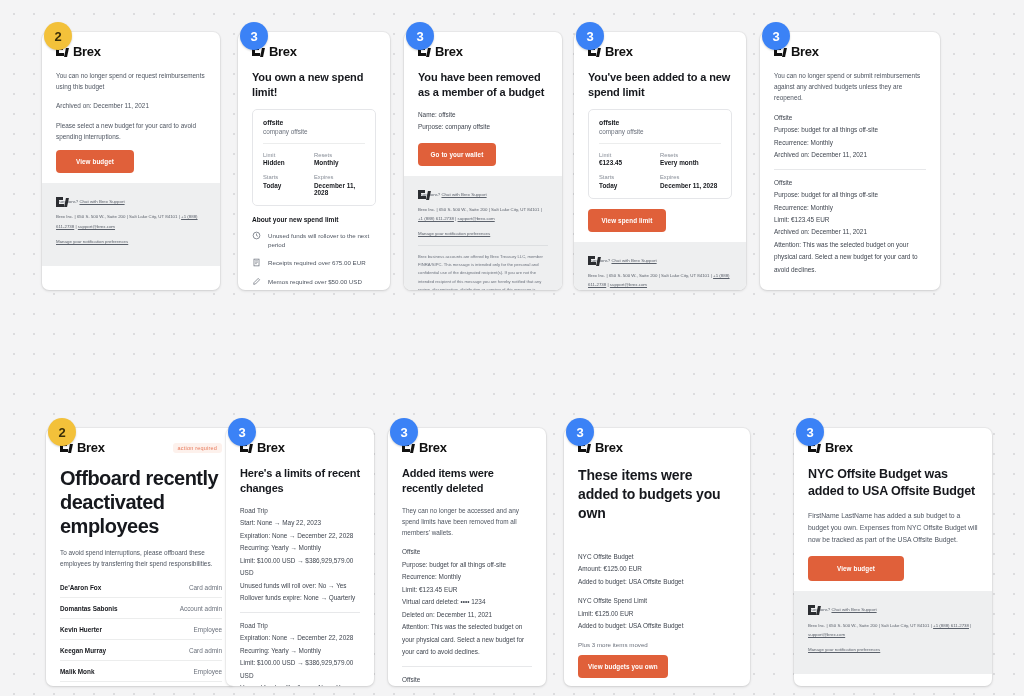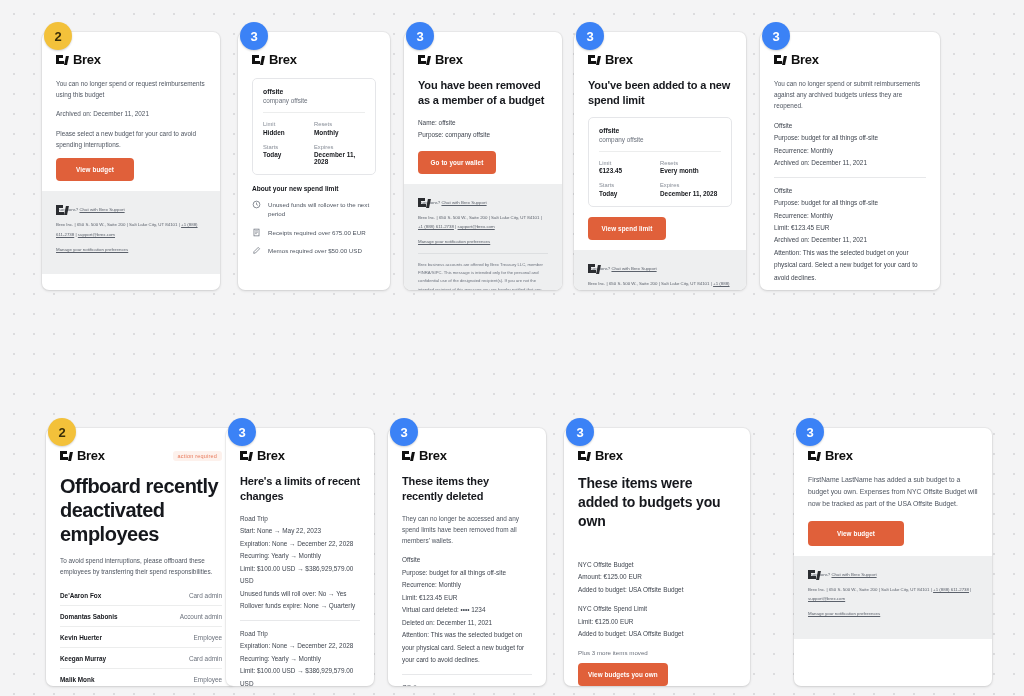--- a/index.html
+++ b/index.html
@@ -29,21 +29,21 @@
     color: #fff;
     font-size: 13px; font-weight: bold;
     display: flex; align-items: center; justify-content: center;
     z-index: 5;
     box-shadow: 0 1px 2px rgba(0,0,0,.18);
   }
   .badge.blue { background: #3b82f6; }
   .badge.amber { background: #f3c13a; color: #3b2f08; }
 
   
-  .brexrow { display: flex; align-items: center; justify-content: space-between; margin-bottom: 11px; margin-top: 8px; }
+  .brexrow { display: flex; align-items: center; justify-content: space-between; margin-bottom: 11px; }
   .brex { display: flex; align-items: center; gap: 4px; }
   .brexmark { width: 13px; height: 10px; position: relative; }
   .brexmark i {
     position: absolute; background: #111;
   }
   .brexmark i:nth-child(1) { left:0; top:0; width:7px; height:3px; }
   .brexmark i:nth-child(2) { left:0; top:0; width:3px; height:9px; }
   .brexmark i:nth-child(3) { left:0; top:6.5px; width:8px; height:3px; }
   .brexmark i:nth-child(4) { left:9px; top:1px; width:3px; height:9px; transform: skewX(-12deg); }
   .brextext { font-size: 13px; font-weight: bold; letter-spacing: -.3px; color: #111; }
@@ -134,20 +134,21 @@
       <div class="brex">
         <span class="brexmark">
             <i></i>
             <i></i>
             <i></i>
             <i></i>
           </span>
         <span class="brextext">Brex</span>
       </div>
     </div>
+    <h1 class="t">You own a new spend limit!</h1>
     <div class="limitbox">
       <div class="lb-name">offsite</div>
       <div class="lb-sub">company offsite</div>
       <div class="lb-rule"></div>
       <div class="lb-grid">
         <div>
             <div class="lb-k">Limit</div>
             <div class="lb-v">Hidden</div>
           </div>
         <div>
@@ -377,21 +378,21 @@
       <div class="brex">
         <span class="brexmark">
             <i></i>
             <i></i>
             <i></i>
             <i></i>
           </span>
         <span class="brextext">Brex</span>
       </div>
     </div>
-    <h1 class="t">These items they recently deleted</h1>
+    <h1 class="t">Added items were recently deleted</h1>
     <p class="body">They can no longer be accessed and any spend limits have been removed from all members' wallets.</p>
     <div class="grp">
       <p class="line">Offsite</p>
       <p class="line">Purpose: budget for all things off-site</p>
       <p class="line">Recurrence: Monthly</p>
       <p class="line">Limit: €123.45 EUR</p>
       <p class="line">Virtual card deleted: •••• 1234</p>
       <p class="line">Deleted on: December 11, 2021</p>
       <p class="line">Attention: This was the selected budget on your physical card. Select a new budget for your card to avoid declines.</p>
     </div>
@@ -440,20 +441,21 @@
       <div class="brex">
         <span class="brexmark">
             <i></i>
             <i></i>
             <i></i>
             <i></i>
           </span>
         <span class="brextext">Brex</span>
       </div>
     </div>
+    <h1 class="t" style="font-size:12.5px;margin-bottom:10px">NYC Offsite Budget was added to USA Offsite Budget</h1>
     <p class="body" style="font-size:6.8px;margin-bottom:11px">FirstName LastName has added a sub budget to a budget you own. Expenses from NYC Offsite Budget will now be tracked as part of the USA Offsite Budget.</p>
     <button class="btn" style="min-width:96px;padding:9px 12px">View budget</button>
     <div class="footer">
       <span class="fmark"><i></i><i></i><i></i><i></i></span>
       <div class="fl"><span>Questions?</span> <u>Chat with Brex Support</u></div>
       <div class="fl"><span>Brex Inc. | 650 S. 500 W., Suite 200 | Salt Lake City, UT 84101 |</span> <u>+1 (888) 611-2738</u> <span>|</span> <u>support@brex.com</u></div>
       <div class="fl"><u>Manage your notification preferences</u></div>
     </div>
   </div>
 

